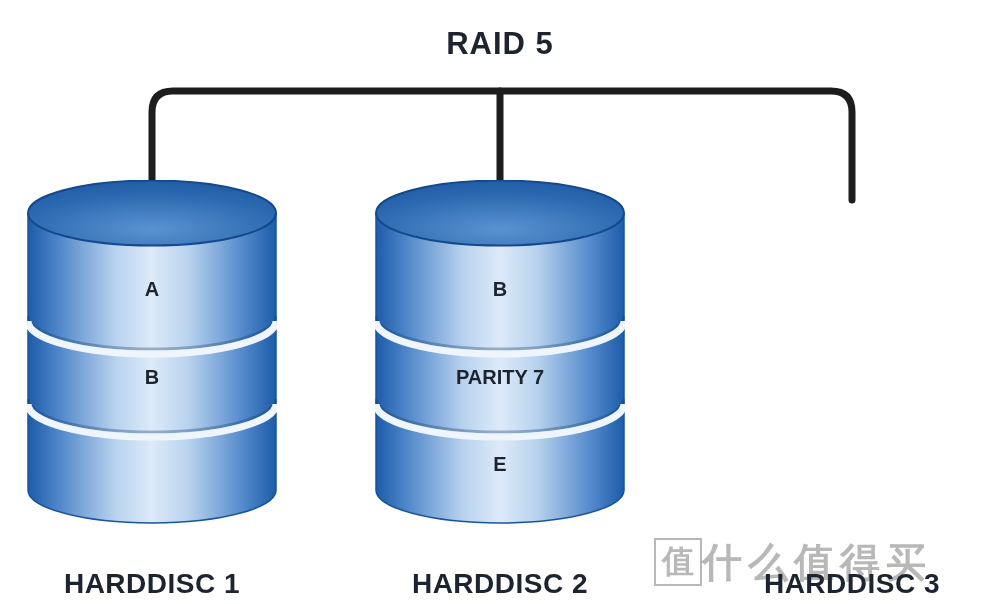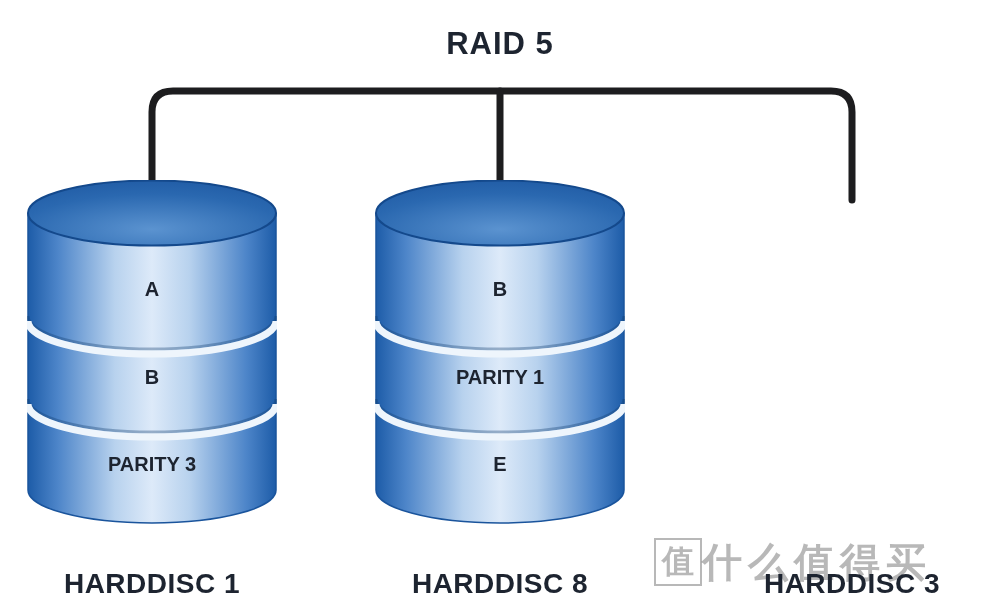--- a/index.html
+++ b/index.html
@@ -98,35 +98,34 @@
     <svg viewBox="0 0 250 345" width="250" height="345">
       <path d="M1,33 V310 A124,33 0 0 0 249,310 V33" fill="url(#cylBody)" stroke="#1a549c" stroke-width="1.5"></path>
       <path d="M1,136 A124,33 0 0 0 249,136" stroke="rgba(16,60,110,0.35)" stroke-width="3" fill="none"></path>
       <path d="M1,141 A124,33 0 0 0 249,141" stroke="#eef5fc" stroke-width="7" fill="none"></path>
       <path d="M1,219 A124,33 0 0 0 249,219" stroke="rgba(16,60,110,0.35)" stroke-width="3" fill="none"></path>
       <path d="M1,224 A124,33 0 0 0 249,224" stroke="#eef5fc" stroke-width="7" fill="none"></path>
       <ellipse cx="125" cy="33" rx="124" ry="32.5" fill="url(#cylTop)" stroke="#14498c" stroke-width="2"></ellipse>
     </svg>
     <div class="seg-label seg-0">A</div>
     <div class="seg-label seg-1">B</div>
-    <div class="seg-label seg-2">PARITY 3</div>
   </div>
 
   <div class="disk" style="left:375px">
     <svg viewBox="0 0 250 345" width="250" height="345">
       <path d="M1,33 V310 A124,33 0 0 0 249,310 V33" fill="url(#cylBody)" stroke="#1a549c" stroke-width="1.5"></path>
       <path d="M1,136 A124,33 0 0 0 249,136" stroke="rgba(16,60,110,0.35)" stroke-width="3" fill="none"></path>
       <path d="M1,141 A124,33 0 0 0 249,141" stroke="#eef5fc" stroke-width="7" fill="none"></path>
       <path d="M1,219 A124,33 0 0 0 249,219" stroke="rgba(16,60,110,0.35)" stroke-width="3" fill="none"></path>
       <path d="M1,224 A124,33 0 0 0 249,224" stroke="#eef5fc" stroke-width="7" fill="none"></path>
       <ellipse cx="125" cy="33" rx="124" ry="32.5" fill="url(#cylTop)" stroke="#14498c" stroke-width="2"></ellipse>
     </svg>
     <div class="seg-label seg-0">B</div>
-    <div class="seg-label seg-1">PARITY 1</div>
+    <div class="seg-label seg-1">PARITY 7</div>
     <div class="seg-label seg-2">E</div>
   </div>
 
 
   <div class="disk-label dl-0">HARDDISC 1</div>
-  <div class="disk-label dl-1">HARDDISC 8</div>
+  <div class="disk-label dl-1">HARDDISC 2</div>
   <div class="disk-label dl-2">HARDDISC 3</div>
 
 </div>
 
 </body></html>

